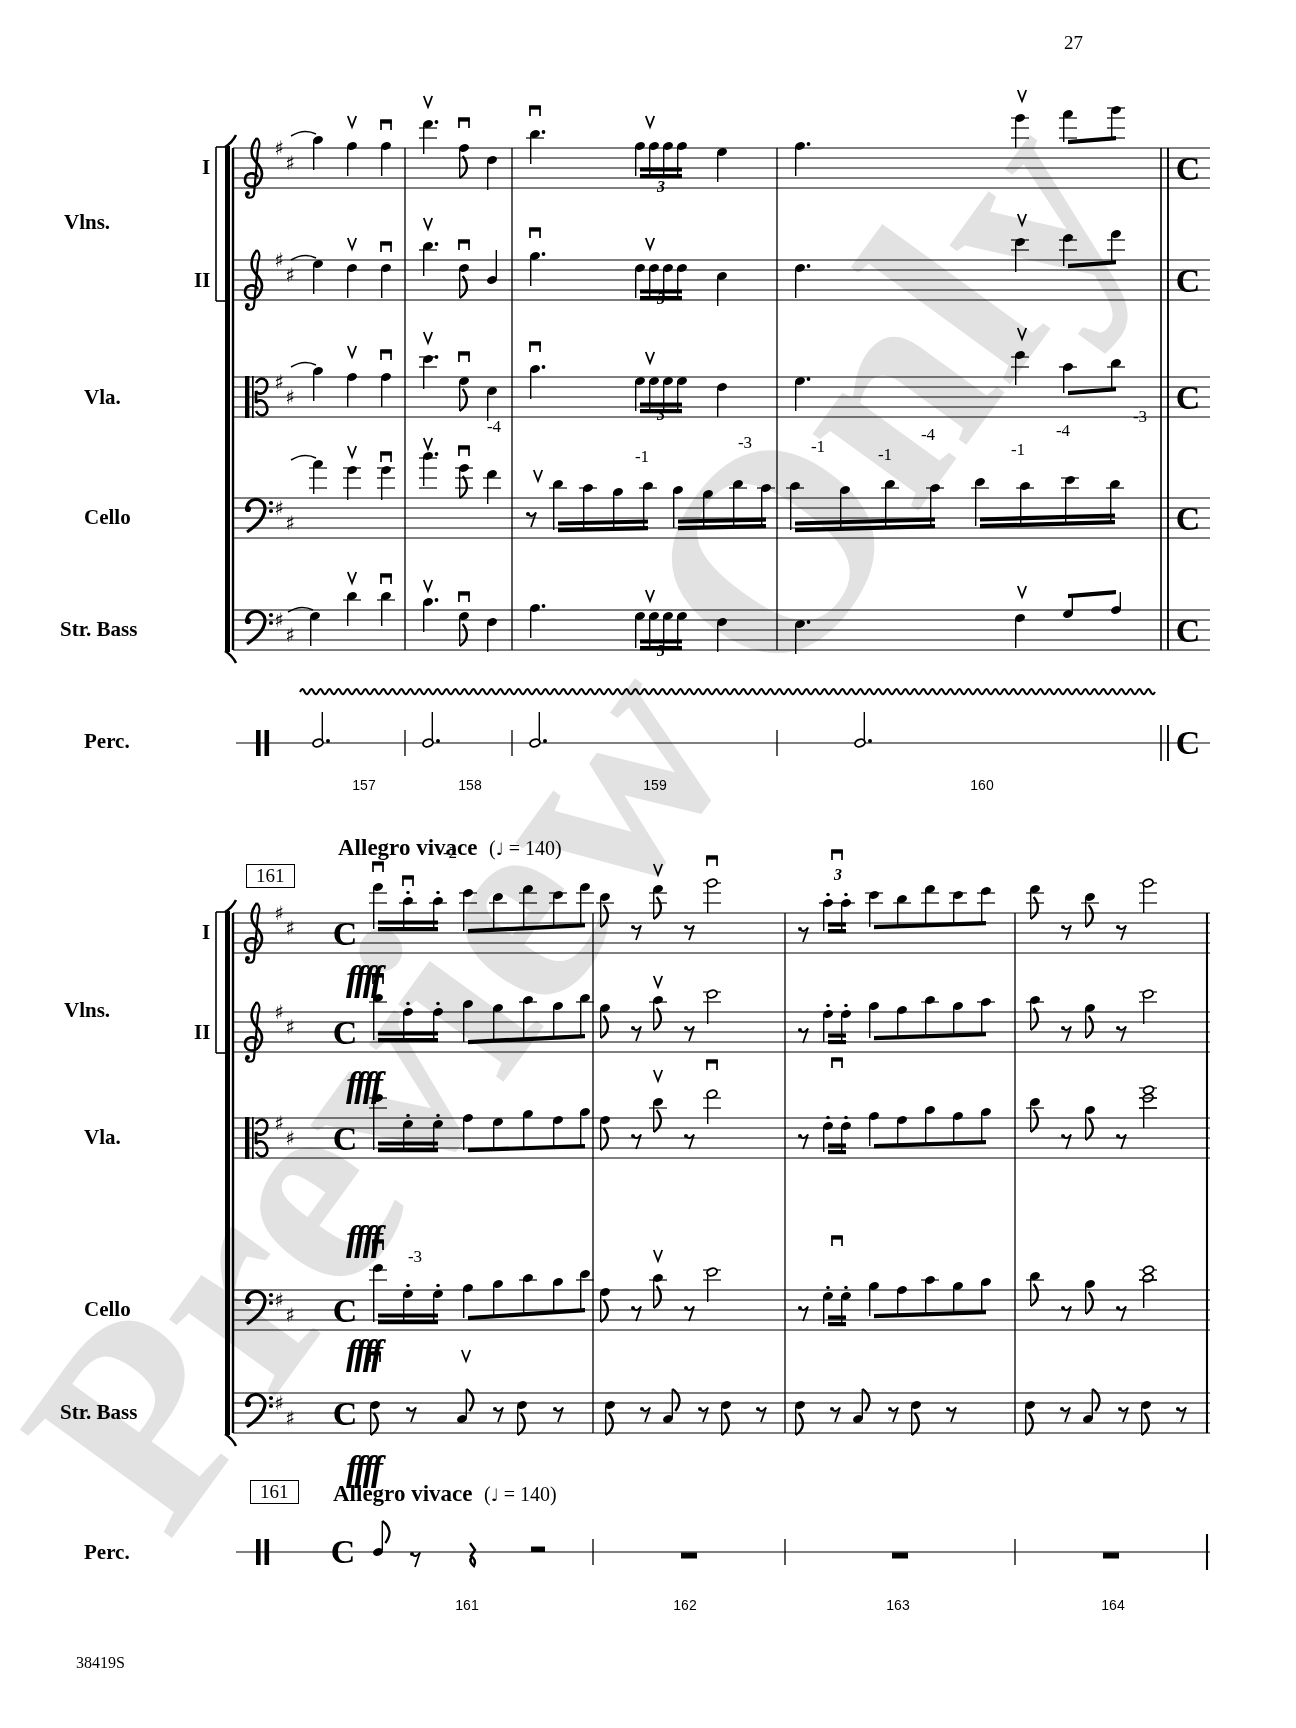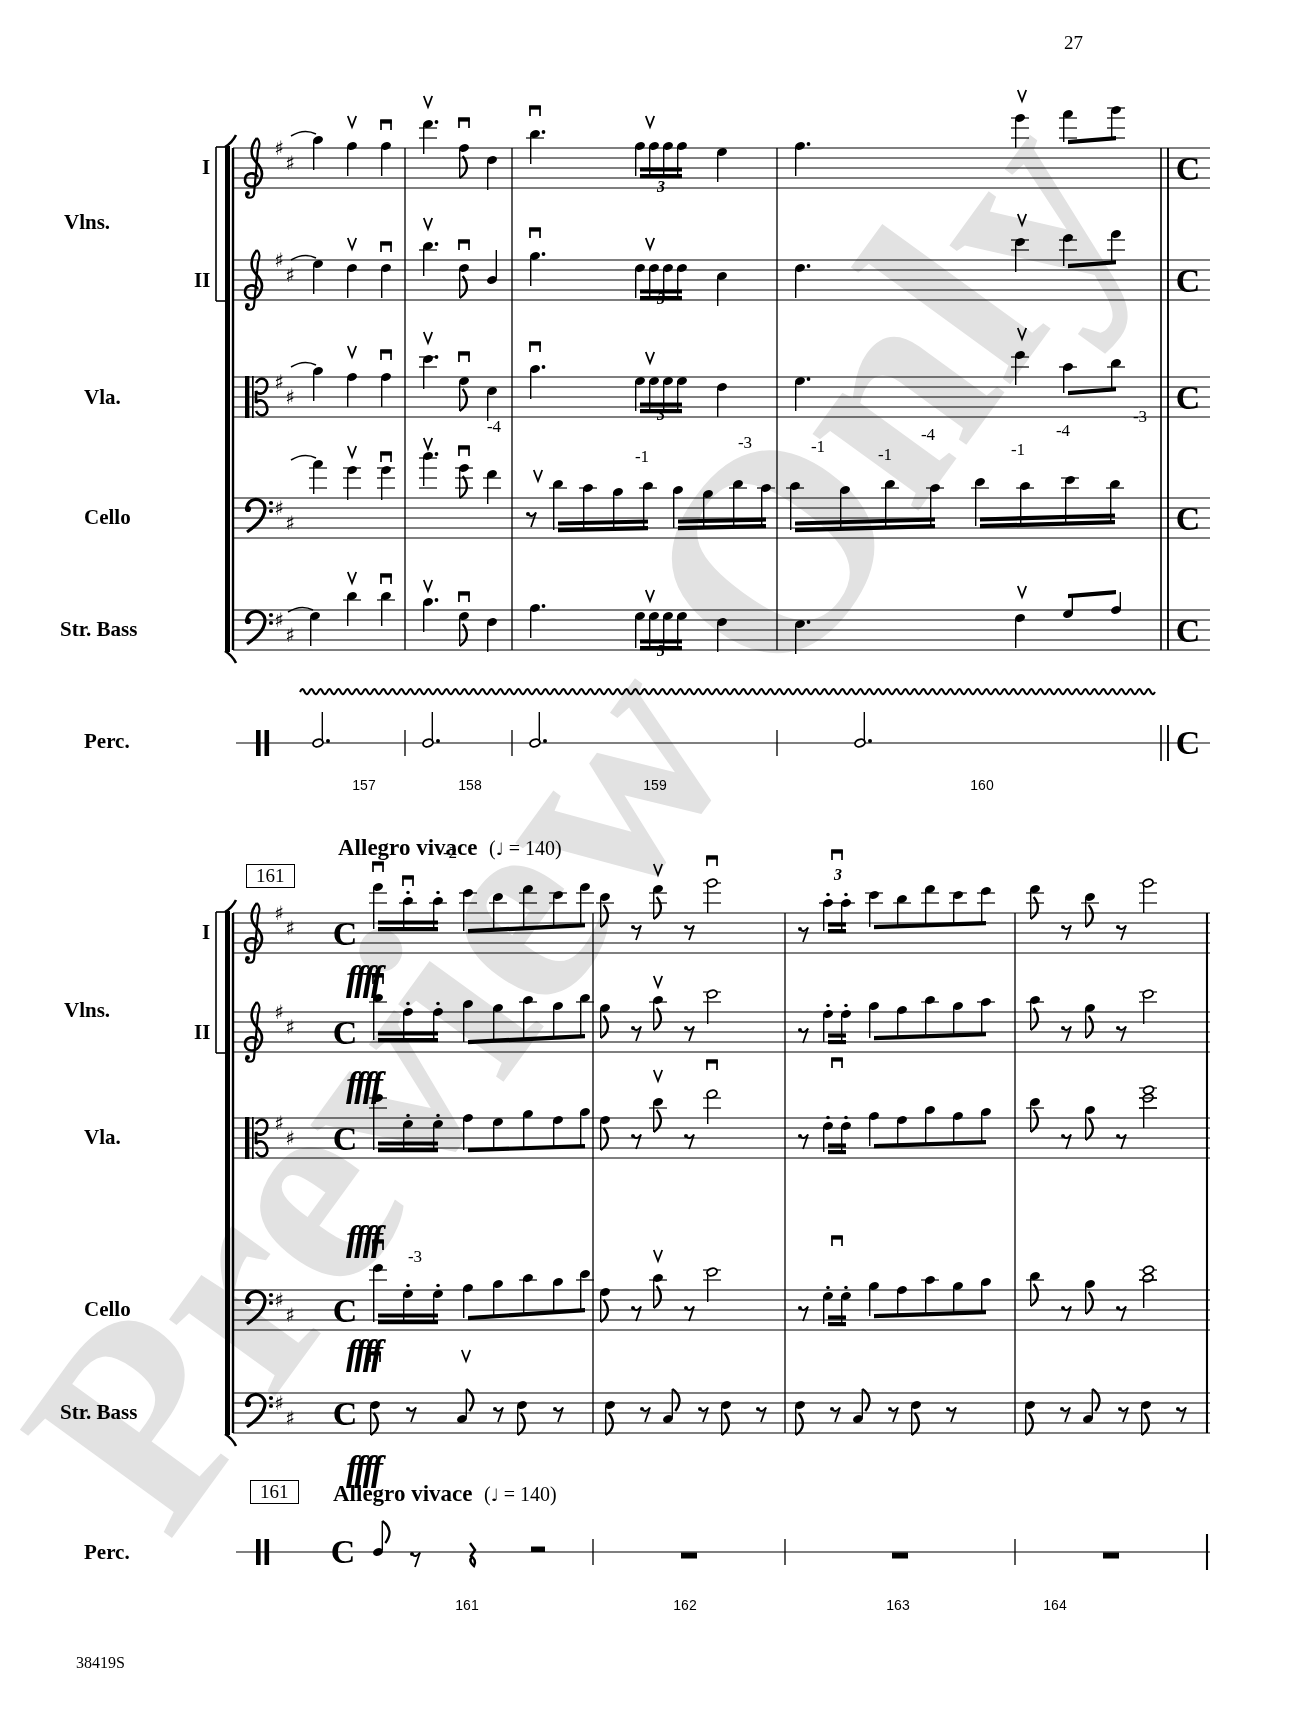--- a/index.html
+++ b/index.html
@@ -1250,21 +1250,21 @@
       <div class="abs ilabel" style="left: 84px; top: 1299px;">Cello</div>
       <div class="abs ilabel" style="left: 60px; top: 1402px;">Str. Bass</div>
       <div class="abs ilabel" style="left: 84px; top: 1542px;">Perc.</div>
       <div class="abs mnum" style="left: 364px; top: 778px;">157</div>
       <div class="abs mnum" style="left: 470px; top: 778px;">158</div>
       <div class="abs mnum" style="left: 655px; top: 778px; text-align: right;">159</div>
       <div class="abs mnum" style="left: 950px; top: 778px; margin-left: 32px;">160</div>
       <div class="abs mnum" style="left: 467px; top: 1598px;">161</div>
       <div class="abs mnum" style="left: 685px; top: 1598px;">162</div>
       <div class="abs mnum" style="left: 898px; top: 1598px; text-align: center;">163</div>
-      <div class="abs mnum" style="left: 1055px; top: 1598px;">164</div>
+      <div class="abs mnum" style="left: 1113px; top: 1598px;">164</div>
       <div class="abs tempo" style="left: 338px; top: 836px;"><b>Allegro vivace</b>&nbsp; <span class="met">(<span class="glyph">♩</span> = 140)</span></div>
       <div class="abs tempo" style="left: 333px; top: 1482px;"><b>Allegro vivace</b>&nbsp; <span class="met">(<span class="glyph">♩</span> = 140)</span></div>
       <div class="abs rehearsal" style="left: 246px; top: 864px;">161</div>
       <div class="abs rehearsal" style="left: 250px; top: 1480px;">161</div>
       <div class="abs dyn" style="left: 346px; top: 960px;">ffff</div>
       <div class="abs dyn" style="left: 346px; top: 1066px;">ffff</div>
       <div class="abs dyn" style="left: 346px; top: 1220px;">ffff</div>
       <div class="abs dyn" style="left: 346px; top: 1334px;">ffff</div>
       <div class="abs dyn" style="left: 346px; top: 1450px;">ffff</div>
     </div>

